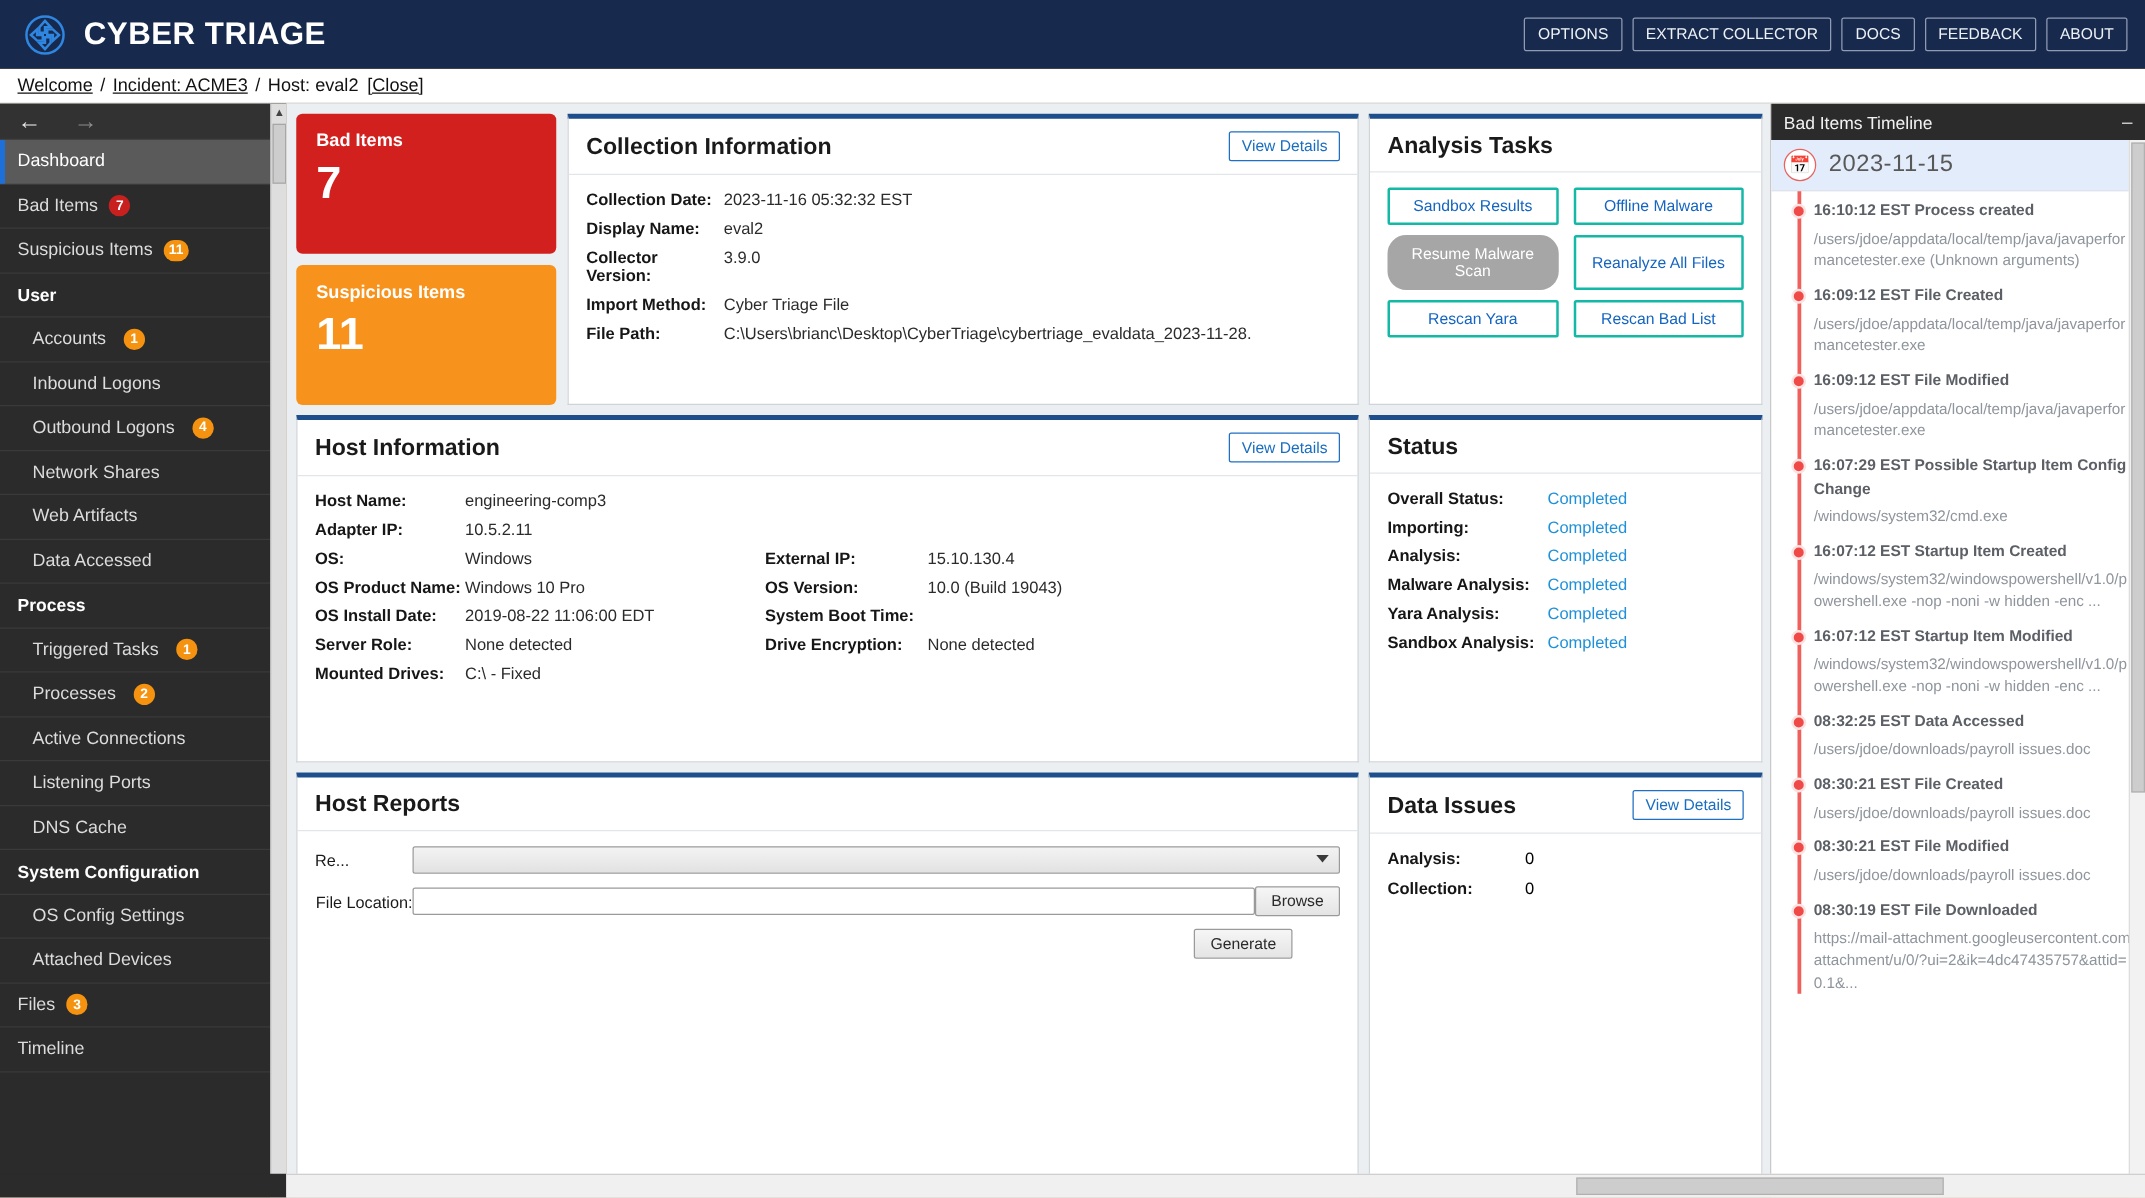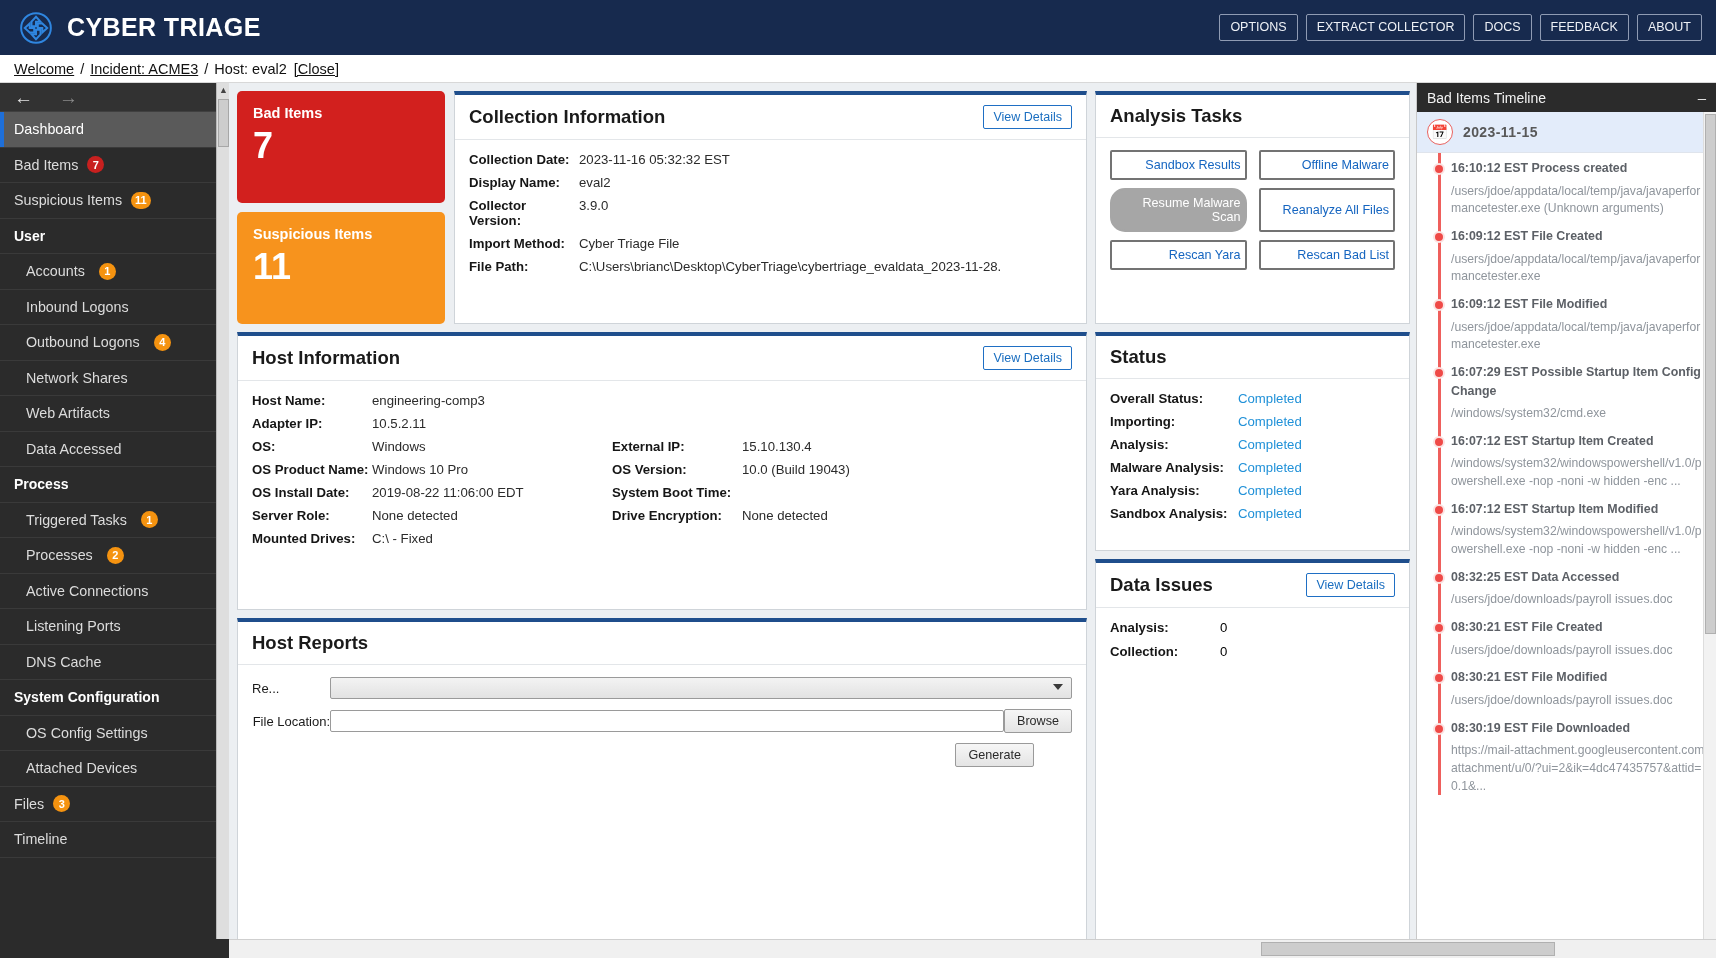--- a/index.html
+++ b/index.html
@@ -121,22 +121,22 @@
   .kv2 .v { color: #2b2b2b; }
 
   .kvs { display: grid; grid-template-columns: 128px 1fr; row-gap: 8px; font-size: 13.2px; }
   .kvs .k { font-weight: bold; color: #161616; }
   .kvs .v { color: #2b2b2b; }
   .kvs .v.link { color: #2091d8; }
 
   
   .task-grid { display: grid; grid-template-columns: 1fr 1fr; gap: 8px 12px; }
   .task-btn {
-    border: 2px solid #737373; color: #1565c0; background: #fff; font-size: 12.6px;
-    padding: 6px 4px; border-radius: 2px; cursor: pointer; text-align: right;
+    border: 2px solid #14b8a6; color: #1565c0; background: #fff; font-size: 12.6px;
+    padding: 6px 4px; border-radius: 2px; cursor: pointer; text-align: center;
     font-family: "Liberation Sans", sans-serif;
   }
   .task-btn.disabled { background: #a6a6a6; border-color: #a6a6a6; color: #ffffff; cursor: default; border-radius: 15px; }
 
   
   .hr-row { display: flex; align-items: center; margin-bottom: 10px; }
   .hr-lbl { font-size: 13px; color: #1a1a1a; width: 78px; flex: none; }
   .hr-lbl.r { text-align: right; }
   .combo {
     flex: 1; height: 22px; background: linear-gradient(#f3f3f3,#e2e2e2);
@@ -165,21 +165,21 @@
   .tl-body { flex: 1; overflow: hidden; position: relative; padding-bottom: 8px; }
   .tl-date {
     display: flex; align-items: center; gap: 10px; background: #e3ecfa;
     padding: 7px 10px; border-bottom: 1px solid #dfe4ec;
   }
   .cal-circle {
     width: 26px; height: 26px; border-radius: 50%; border: 1.5px solid #e8625f;
     display: flex; align-items: center; justify-content: center; flex: none; background: #fff;
   }
   .cal-glyph { font-size: 14px; line-height: 1; }
-  .tl-date-txt { font-size: 14px; font-weight: bold; color: #585858; letter-spacing: .4px; }
+  .tl-date-txt { font-size: 19px; font-weight: normal; color: #585858; letter-spacing: .4px; }
   .tl-track { position: relative; padding: 6px 0 0 0; }
   .tl-line { position: absolute; left: 21px; top: 0; bottom: 0; width: 2.5px; background: #ef5f5c; }
   .tl-event { position: relative; padding: 0 8px 0 34px; margin-bottom: 2px; }
   .tl-dot {
     position: absolute; left: 16px; top: 4px; width: 12px; height: 12px; border-radius: 50%;
     background: #ef4a47; border: 2.5px solid #fbe3e2;
   }
   .tl-title { font-size: 12.4px; font-weight: bold; color: #5c6066; line-height: 1.5; }
   .tl-desc { font-size: 12.2px; color: #8f959c; line-height: 1.45; margin: 5px 0 9px; word-break: break-all; }
   .tl-scroll { position: absolute; right: 0; top: 0; bottom: 0; width: 13px; background: #f2f2f2; border-left: 1px solid #ddd; }
@@ -432,21 +432,21 @@
                   <button class="task-btn">Sandbox Results</button>
                   <button class="task-btn">Offline Malware</button>
                   <button class="task-btn disabled">Resume Malware Scan</button>
                   <button class="task-btn">Reanalyze All Files</button>
                   <button class="task-btn">Rescan Yara</button>
                   <button class="task-btn">Rescan Bad List</button>
                 </div>
             </div>
           </div>
 
-          <div class="card" style="height:219px">
+          <div class="card" style="height:278px">
             <div class="card-hd">
               <span class="card-title">Status</span>
             </div>
             <div class="card-bd">
               <div class="kvs" id="status-kv">
                   <div class="k">Overall Status:</div>
                   <div class="v link" style="color: rgb(32, 145, 216);">Completed</div>
                   <div class="k">Importing:</div>
                   <div class="v link" style="color: rgb(32, 145, 216);">Completed</div>
                   <div class="k">Analysis:</div>

